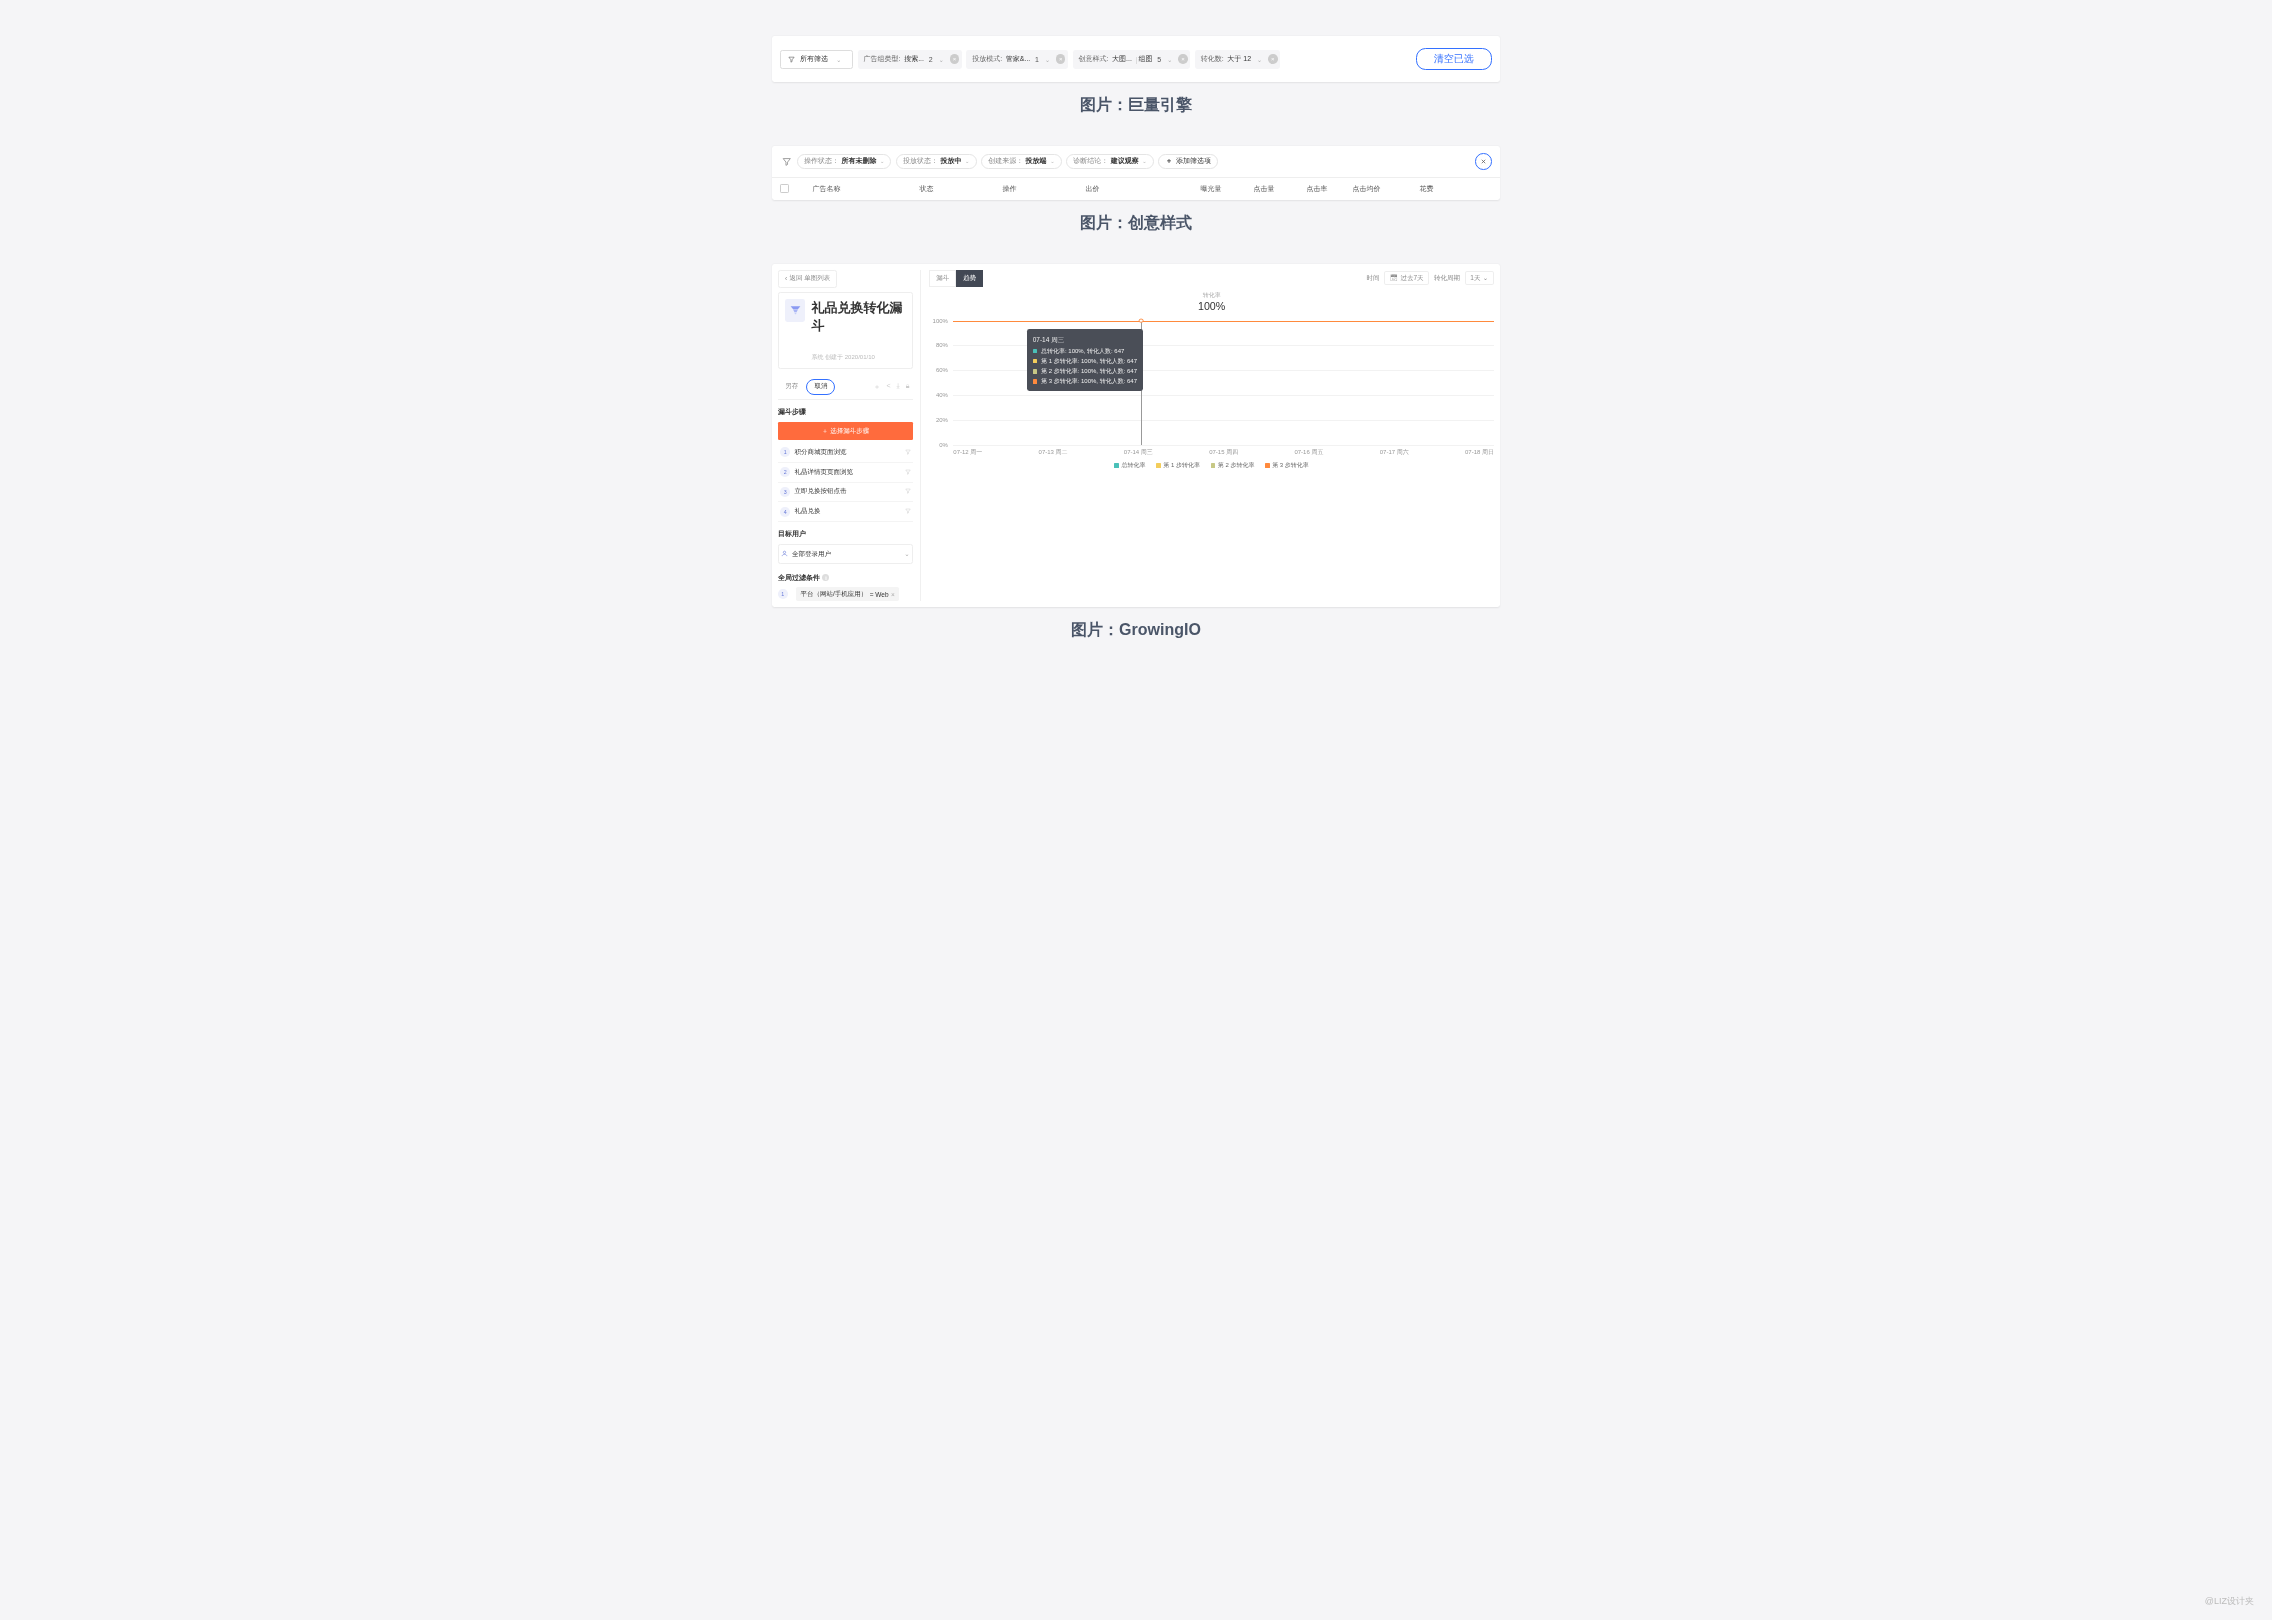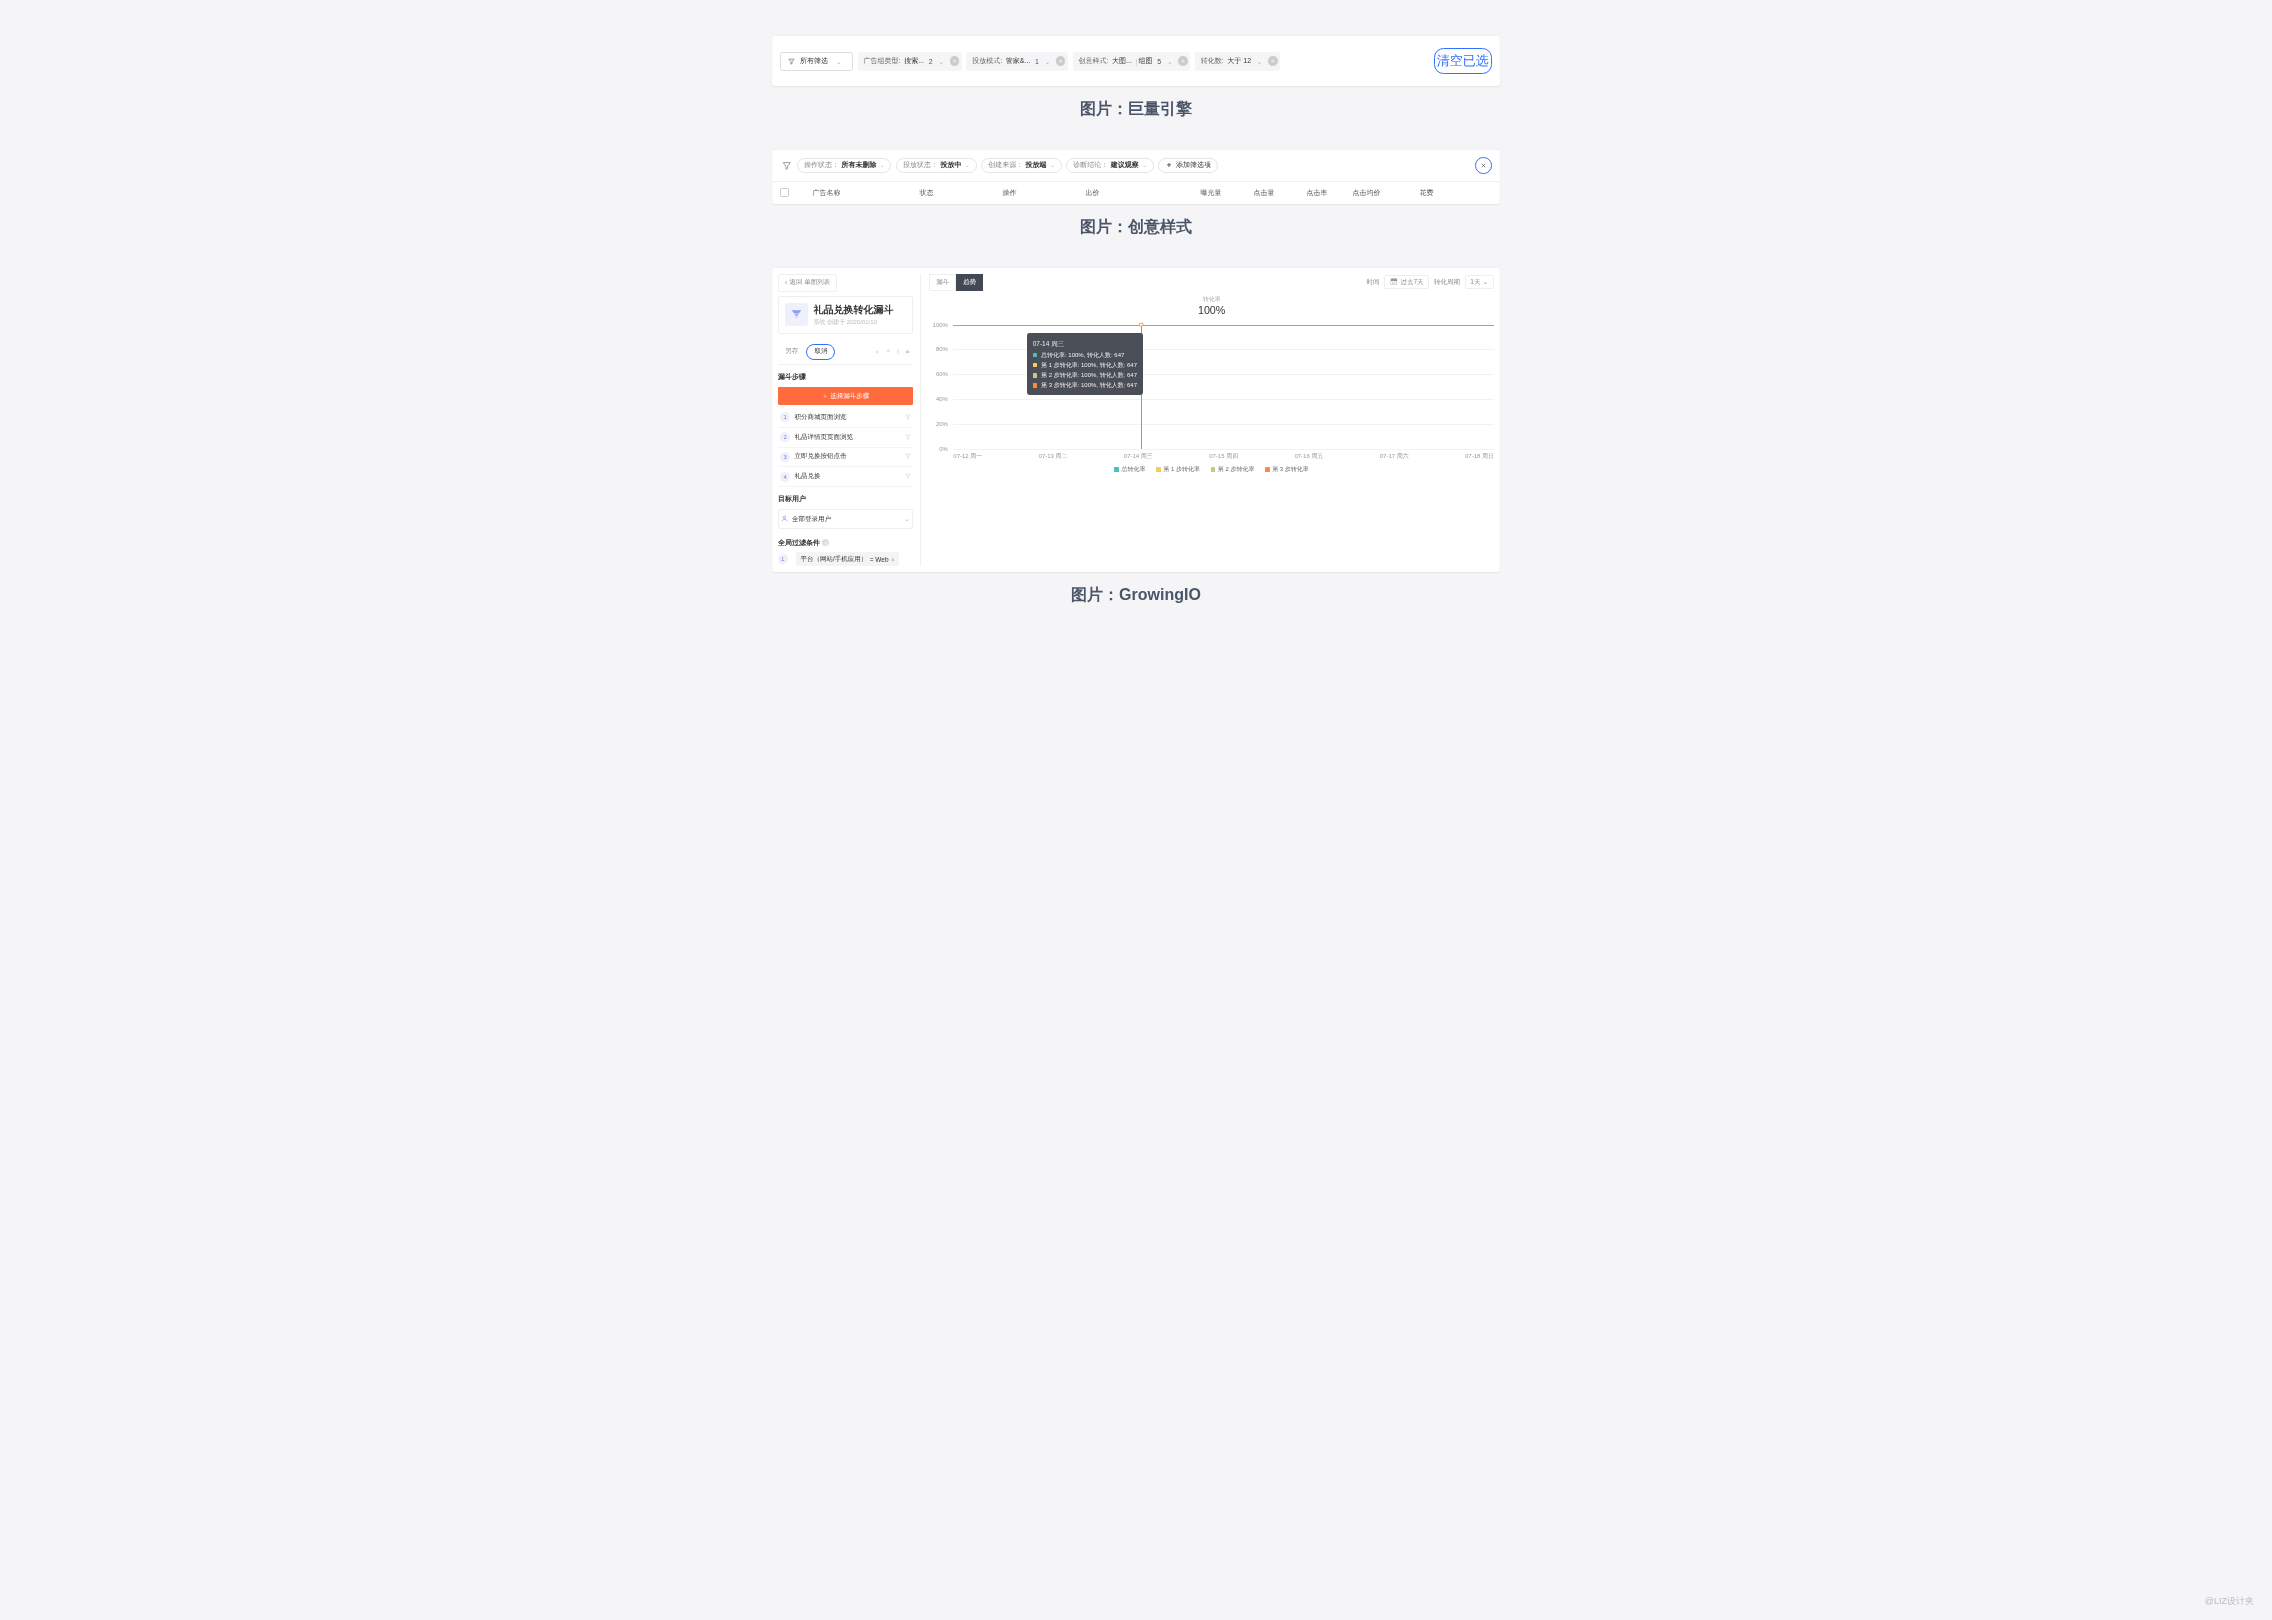--- a/index.html
+++ b/index.html
@@ -11,21 +11,21 @@
 
 .s1 { padding: 12px 8.3px; display: flex; gap: 4.7px; align-items: center; flex-wrap: nowrap; }
 .filter-btn { display: inline-flex; align-items: center; gap: 4.7px; border: 0.6px solid #ddd; border-radius: 2.4px; padding: 3.6px 7px; height: 19px; cursor: pointer; background: #fff; }
 .filter-group { display: inline-flex; align-items: center; background: #f5f5f7; border-radius: 2.4px; height: 19px; padding: 0 2.4px 0 6px; }
 .filter-group .label { color: #666; margin-right: 3.6px; white-space: nowrap; }
 .filter-group .value { color: #333; margin-right: 2.4px; white-space: nowrap; }
 .filter-group .sep { color: #ccc; margin: 0 1.2px; }
 .count { color: #555; margin: 0 2.4px; }
 .chev { color: #aaa; font-size: 6px; margin: 0 3.6px; }
 .clear-dot { width: 9.5px; height: 9.5px; border-radius: 50%; background: #ccc; color: #fff; display: inline-flex; align-items: center; justify-content: center; font-size: 6px; margin-left: 2.4px; }
-.clear-link { border: 0.9px solid #3370ff; color: #3370ff; border-radius: 9.5px; padding: 3px 2px; font-size: 13px; cursor: pointer; }
+.clear-link { border: 0.9px solid #3370ff; color: #3370ff; border-radius: 9.5px; padding: 3px 17px; font-size: 10px; cursor: pointer; }
 
 
 .s2-top { display: flex; align-items: center; gap: 4.7px; padding: 7px 8.3px; border-bottom: 0.6px solid #eee; }
 .s2-top .funnel { width: 12px; height: 12px; display: inline-flex; align-items: center; justify-content: center; color: #888; }
 .chip { display: inline-flex; align-items: center; border: 0.6px solid #e5e5e5; border-radius: 8.3px; height: 15.4px; padding: 0 6px; font-size: 7px; gap: 2.4px; }
 .chip .lbl { color: #888; }
 .chip .val { font-weight: 700; color: #333; }
 .chip .chev-d { color: #aaa; font-size: 5.3px; margin-left: 1.2px; }
 .chip.add .plus { font-weight: 700; margin-right: 1.2px; }
 .close-circle { width: 16.6px; height: 16.6px; border: 0.9px solid #3370ff; border-radius: 50%; display: inline-flex; align-items: center; justify-content: center; color: #555; font-size: 8.3px; cursor: pointer; margin-left: auto; }
@@ -34,21 +34,21 @@
 .s2-head .col { flex: 1; text-align: left; }
 .s2-head .col.r { text-align: right; flex: 0 0 41px; margin-left: 12px; }
 .s2-head .colw { flex: 0 0 71px; }
 
 
 .s3 { display: flex; gap: 7px; padding: 6px; }
 .side { width: 135px; }
 .back { border: 0.6px solid #eee; border-radius: 2.4px; padding: 3.6px 6px; font-size: 6.5px; color: #888; display: inline-flex; align-items: center; gap: 2.4px; margin-bottom: 4.7px; }
 .title-card { border: 0.6px solid #eee; border-radius: 2.4px; padding: 6px; display: flex; align-items: flex-start; gap: 6px; margin-bottom: 4.7px; }
 .funnel-icon { width: 22.5px; height: 22.5px; background: #eef0fb; border-radius: 2.4px; display: flex; align-items: center; justify-content: center; }
-.title-card h4 { font-size: 10px; font-weight: 700; margin-bottom: 1px; }
+.title-card h4 { font-size: 13px; font-weight: 700; margin-bottom: 18px; }
 .title-card .meta { font-size: 6px; color: #bbb; }
 .action-row { display: flex; align-items: center; padding: 4.7px 3.6px; gap: 4.7px; border-bottom: 0.6px solid #f0f0f0; }
 .action-row .txt-btn { color: #888; font-size: 6.5px; padding: 2.4px 3.6px; }
 .cancel-circled { border: 0.9px solid #3370ff; border-radius: 8.3px; padding: 2.4px 7px; color: #333; font-size: 6.5px; }
 .action-row .icons { margin-left: auto; display: flex; gap: 6px; color: #ccc; font-size: 7px; }
 .side-sec { margin-top: 7px; }
 .side-sec h5 { font-size: 7px; font-weight: 700; margin-bottom: 4.7px; }
 .add-step { background: #ff6b3d; color: #fff; text-align: center; padding: 4.7px 0; font-size: 6.5px; border-radius: 1.2px; margin-bottom: 2.4px; }
 .step-row { display: flex; align-items: center; padding: 4.7px 2.4px; border-bottom: 0.6px solid #f4f4f4; font-size: 6.5px; }
 .step-num { width: 9.5px; height: 9.5px; border-radius: 50%; background: #eef0fb; color: #6678d8; font-size: 5.3px; display: inline-flex; align-items: center; justify-content: center; margin-right: 4.7px; }

